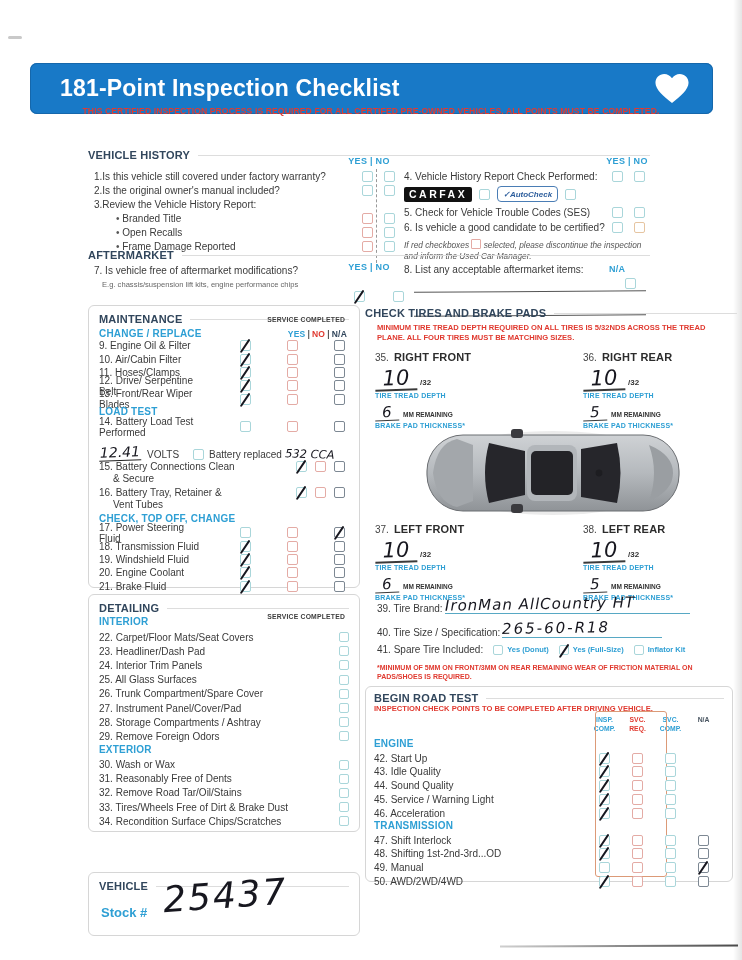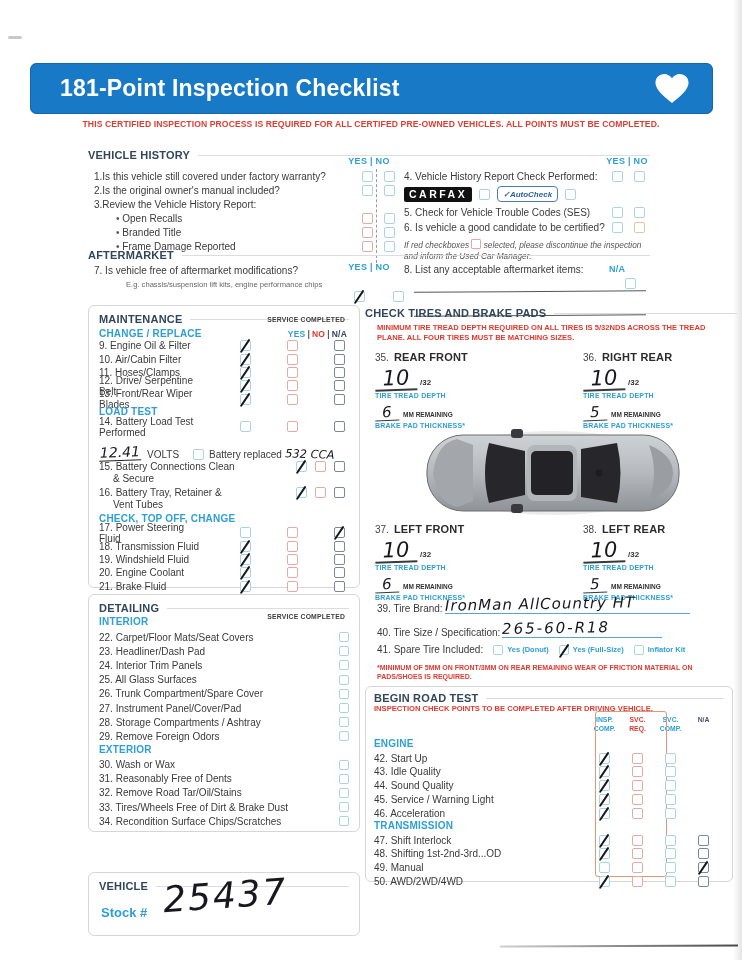--- a/index.html
+++ b/index.html
@@ -7,27 +7,27 @@
   .paper{position:absolute;inset:0;background:#fff;overflow:hidden;padding-left:38px;}
   .abs{position:absolute;}
   
   .edge-right{position:absolute;right:0;top:0;width:9px;height:100%;background:linear-gradient(to right,rgba(0,0,0,0),rgba(0,0,0,.10));}
   .bottom-line{position:absolute;left:500px;top:945px;width:238px;height:2px;background:linear-gradient(to right,#cfcfcf,#4a4a4a);transform:rotate(-.3deg);}
   .smudge{position:absolute;left:8px;top:36px;width:14px;height:3px;background:#c9c9c9;border-radius:2px;}
   
   .topbar{position:absolute;left:30px;top:63px;width:683px;height:51px;background:#1879c7;border-radius:7px;display:flex;align-items:center;box-shadow:0 0 0 1px #1567ab inset;}
   .title{color:#fff;font-size:23px;font-weight:bold;margin-left:30px;letter-spacing:.2px;}
   .heart{margin-left:auto;margin-right:24px;display:flex;}
-  .notice{position:absolute;left:60px;top:119px;width:622px;text-align:center;color:#e03b31;font-size:8.6px;font-weight:bold;letter-spacing:.1px;}
+  .notice{position:absolute;left:60px;top:106px;width:622px;text-align:center;color:#e03b31;font-size:8.6px;font-weight:bold;letter-spacing:.1px;}
   
   .trow{display:flex;align-items:center;gap:8px;}
   .sec-title{color:#31465c;font-weight:bold;font-size:11px;letter-spacing:.2px;white-space:nowrap;}
   .rule{flex:1;height:1px;background:#ddd;}
   .q{font-size:10px;color:#3a3a3a;}
-  .sub{font-size:7.6px;color:#666;margin-left:24px;}
+  .sub{font-size:7.6px;color:#666;}
   .blue{color:#2e9fd4;}
   .redtx{color:#e0392f;}
   .yn{color:#2e9fd4;font-weight:bold;font-size:9px;letter-spacing:.3px;}
   .cb{position:relative;display:inline-block;width:11px;height:11px;border:1.4px solid #a9d6da;border-radius:2px;background:#fff;box-sizing:border-box;flex:none;}
   .cb.red{border-color:#e4aba5;}
   .cb.dark{border-color:#7d8893;}
   .cb.orange{border-color:#e6c5a1;}
   .cb.sm{width:10px;height:10px;}
   .cb.on::after{content:"";position:absolute;width:16px;height:1.8px;background:#17171f;left:-4px;top:4px;transform:rotate(-56deg);border-radius:1px;}
   .hand{font-family:"DejaVu Sans",sans-serif;font-style:italic;color:#17171f;}
@@ -117,30 +117,30 @@
             <span class="cb"></span>
           </span>
           <span class="slot22">
             <span class="cb"></span>
           </span>
         </div>
       <div class="vh-row">
           <span class="q">3.Review the Vehicle History Report:</span>
         </div>
       <div class="vh-row bullet">
+          <span class="q">Branded Title</span>
+          <span class="slot22">
+            <span class="cb red"></span>
+          </span>
+          <span class="slot22">
+            <span class="cb"></span>
+          </span>
+        </div>
+      <div class="vh-row bullet">
           <span class="q">Open Recalls</span>
-          <span class="slot22">
-            <span class="cb red"></span>
-          </span>
-          <span class="slot22">
-            <span class="cb"></span>
-          </span>
-        </div>
-      <div class="vh-row bullet">
-          <span class="q">Branded Title</span>
           <span class="slot22">
             <span class="cb red"></span>
           </span>
           <span class="slot22">
             <span class="cb"></span>
           </span>
         </div>
       <div class="vh-row bullet">
           <span class="q">Frame Damage Reported</span>
           <span class="slot22">
@@ -460,21 +460,21 @@
   </div>
 
   <div class="abs" style="left:365px;top:303px;width:372px;height:380px;">
     <div class="trow" style="padding-top:4px;">
         <span class="sec-title">CHECK TIRES AND BRAKE PADS</span>
         <span class="rule"></span>
       </div>
     <div class="abs footnote" style="left:12px;top:20px;width:350px;font-size:7.6px;">MINIMUM TIRE TREAD DEPTH REQUIRED ON ALL TIRES IS 5/32NDS ACROSS THE  TREAD PLANE. ALL FOUR TIRES MUST BE MATCHING SIZES.</div>
 
     <div class="corner" style="left:10px;top:44px;">
-      <div><span class="cnum">35.</span><span class="cname">REAR FRONT</span></div>
+      <div><span class="cnum">35.</span><span class="cname">RIGHT FRONT</span></div>
       <div style="margin-top:2px;"><span class="hand hval">10</span><span class="per32">/32</span></div>
       <div class="tlbl">TIRE TREAD DEPTH</div>
       <div style="margin-top:4px;"><span class="hand hval smv">6</span><span class="mm">MM REMAINING</span></div>
       <div class="tlbl">BRAKE PAD THICKNESS*</div>
     </div>
     <div class="corner" style="left:218px;top:44px;">
       <div><span class="cnum">36.</span><span class="cname">RIGHT REAR</span></div>
       <div style="margin-top:2px;"><span class="hand hval">10</span><span class="per32">/32</span></div>
       <div class="tlbl">TIRE TREAD DEPTH</div>
       <div style="margin-top:4px;"><span class="hand hval smv">5</span><span class="mm">MM REMAINING</span></div>

